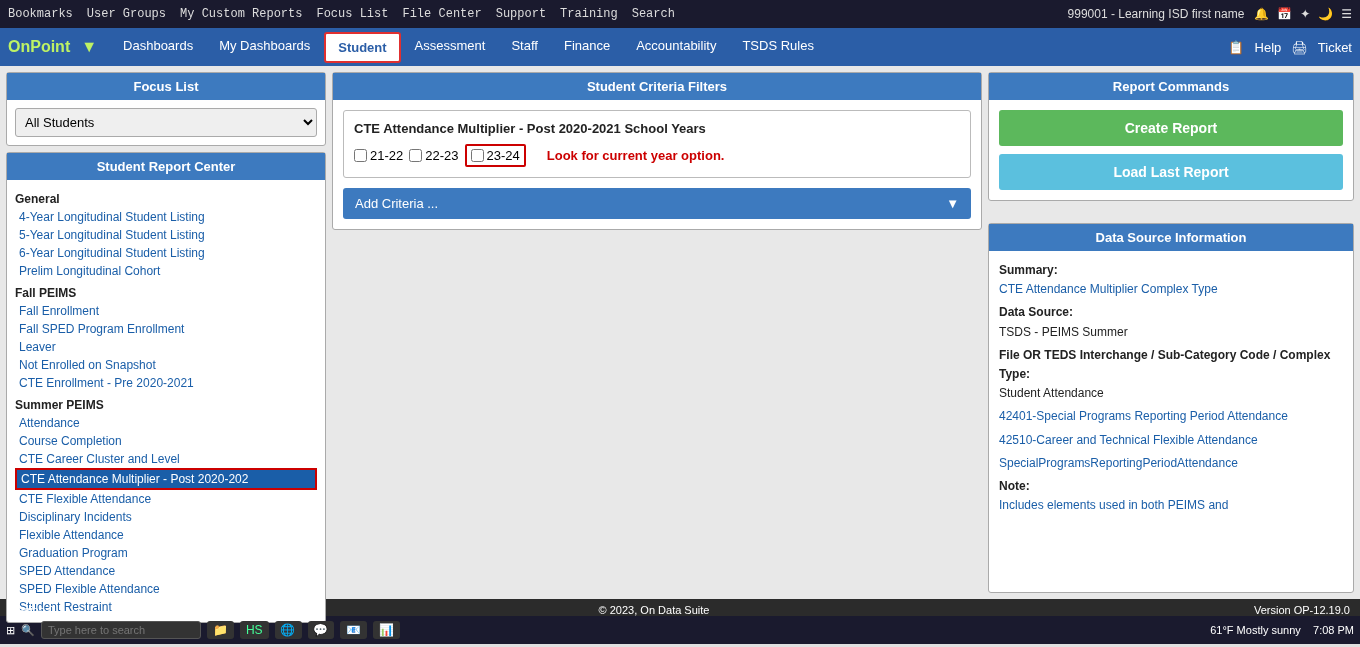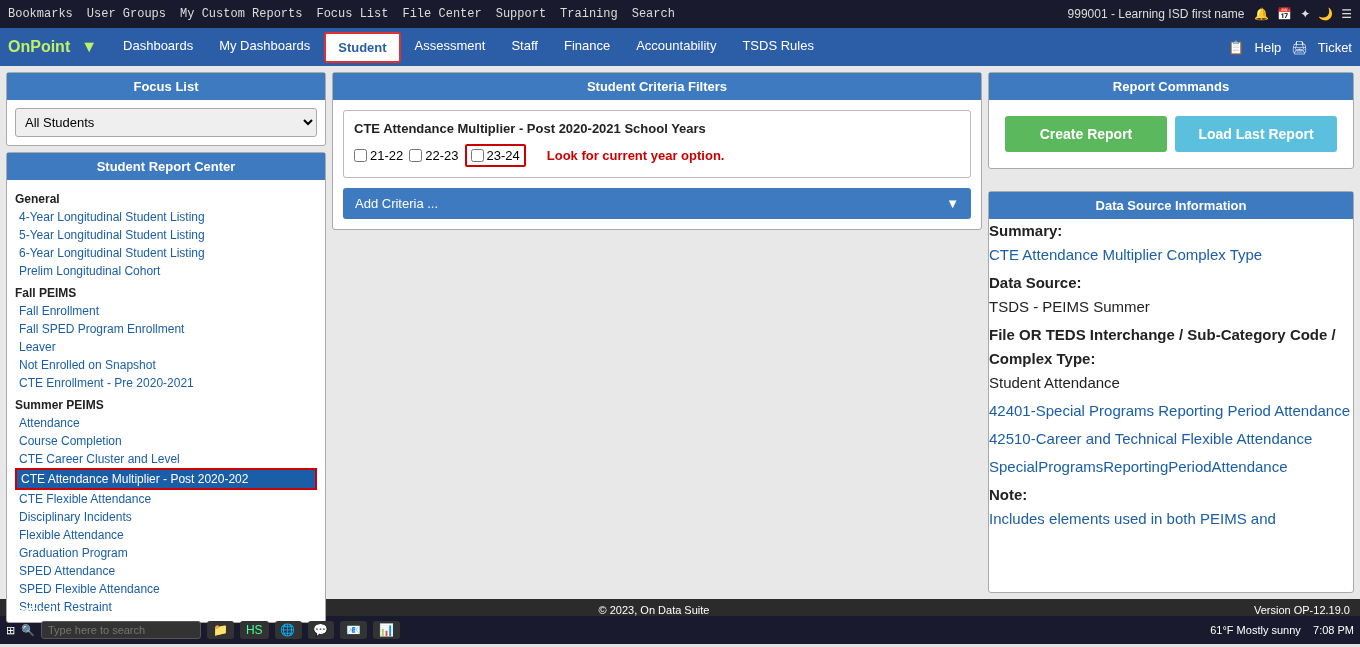--- a/index.html
+++ b/index.html
@@ -175,21 +175,21 @@
       border: 1px solid #aaa;
       border-radius: 3px;
     }
     .report-commands-header {
       background: #3d7abf;
       color: #fff;
       text-align: center;
       padding: 6px;
       font-weight: bold;
     }
-    .report-commands-body { padding: 16px; display: flex; flex-direction: row; gap: 8px; }
+    .report-commands-body { padding: 10px; display: flex; flex-direction: column; gap: 8px; }
 
     .btn-create {
       background: #5cb85c;
       color: #fff;
       border: none;
       padding: 10px;
       border-radius: 3px;
       cursor: pointer;
       font-size: 14px;
       font-weight: bold;
@@ -215,21 +215,21 @@
       flex: 1;
       margin-top: 22px;
     }
     .data-source-header {
       background: #3d7abf;
       color: #fff;
       text-align: center;
       padding: 6px;
       font-weight: bold;
     }
-    .data-source-body { font-size: 15px; line-height: 1.6; }
+    .data-source-body { padding: 10px; font-size: 12px; line-height: 1.6; }
     .ds-label { font-weight: bold; color: #222; }
     .ds-value { color: #1a5ea8; margin-bottom: 4px; }
     .ds-value-dark { color: #222; margin-bottom: 4px; }
 
     
     .status-bar {
       background: #2b2b2b;
       color: #fff;
       height: 17px;
       display: flex;

